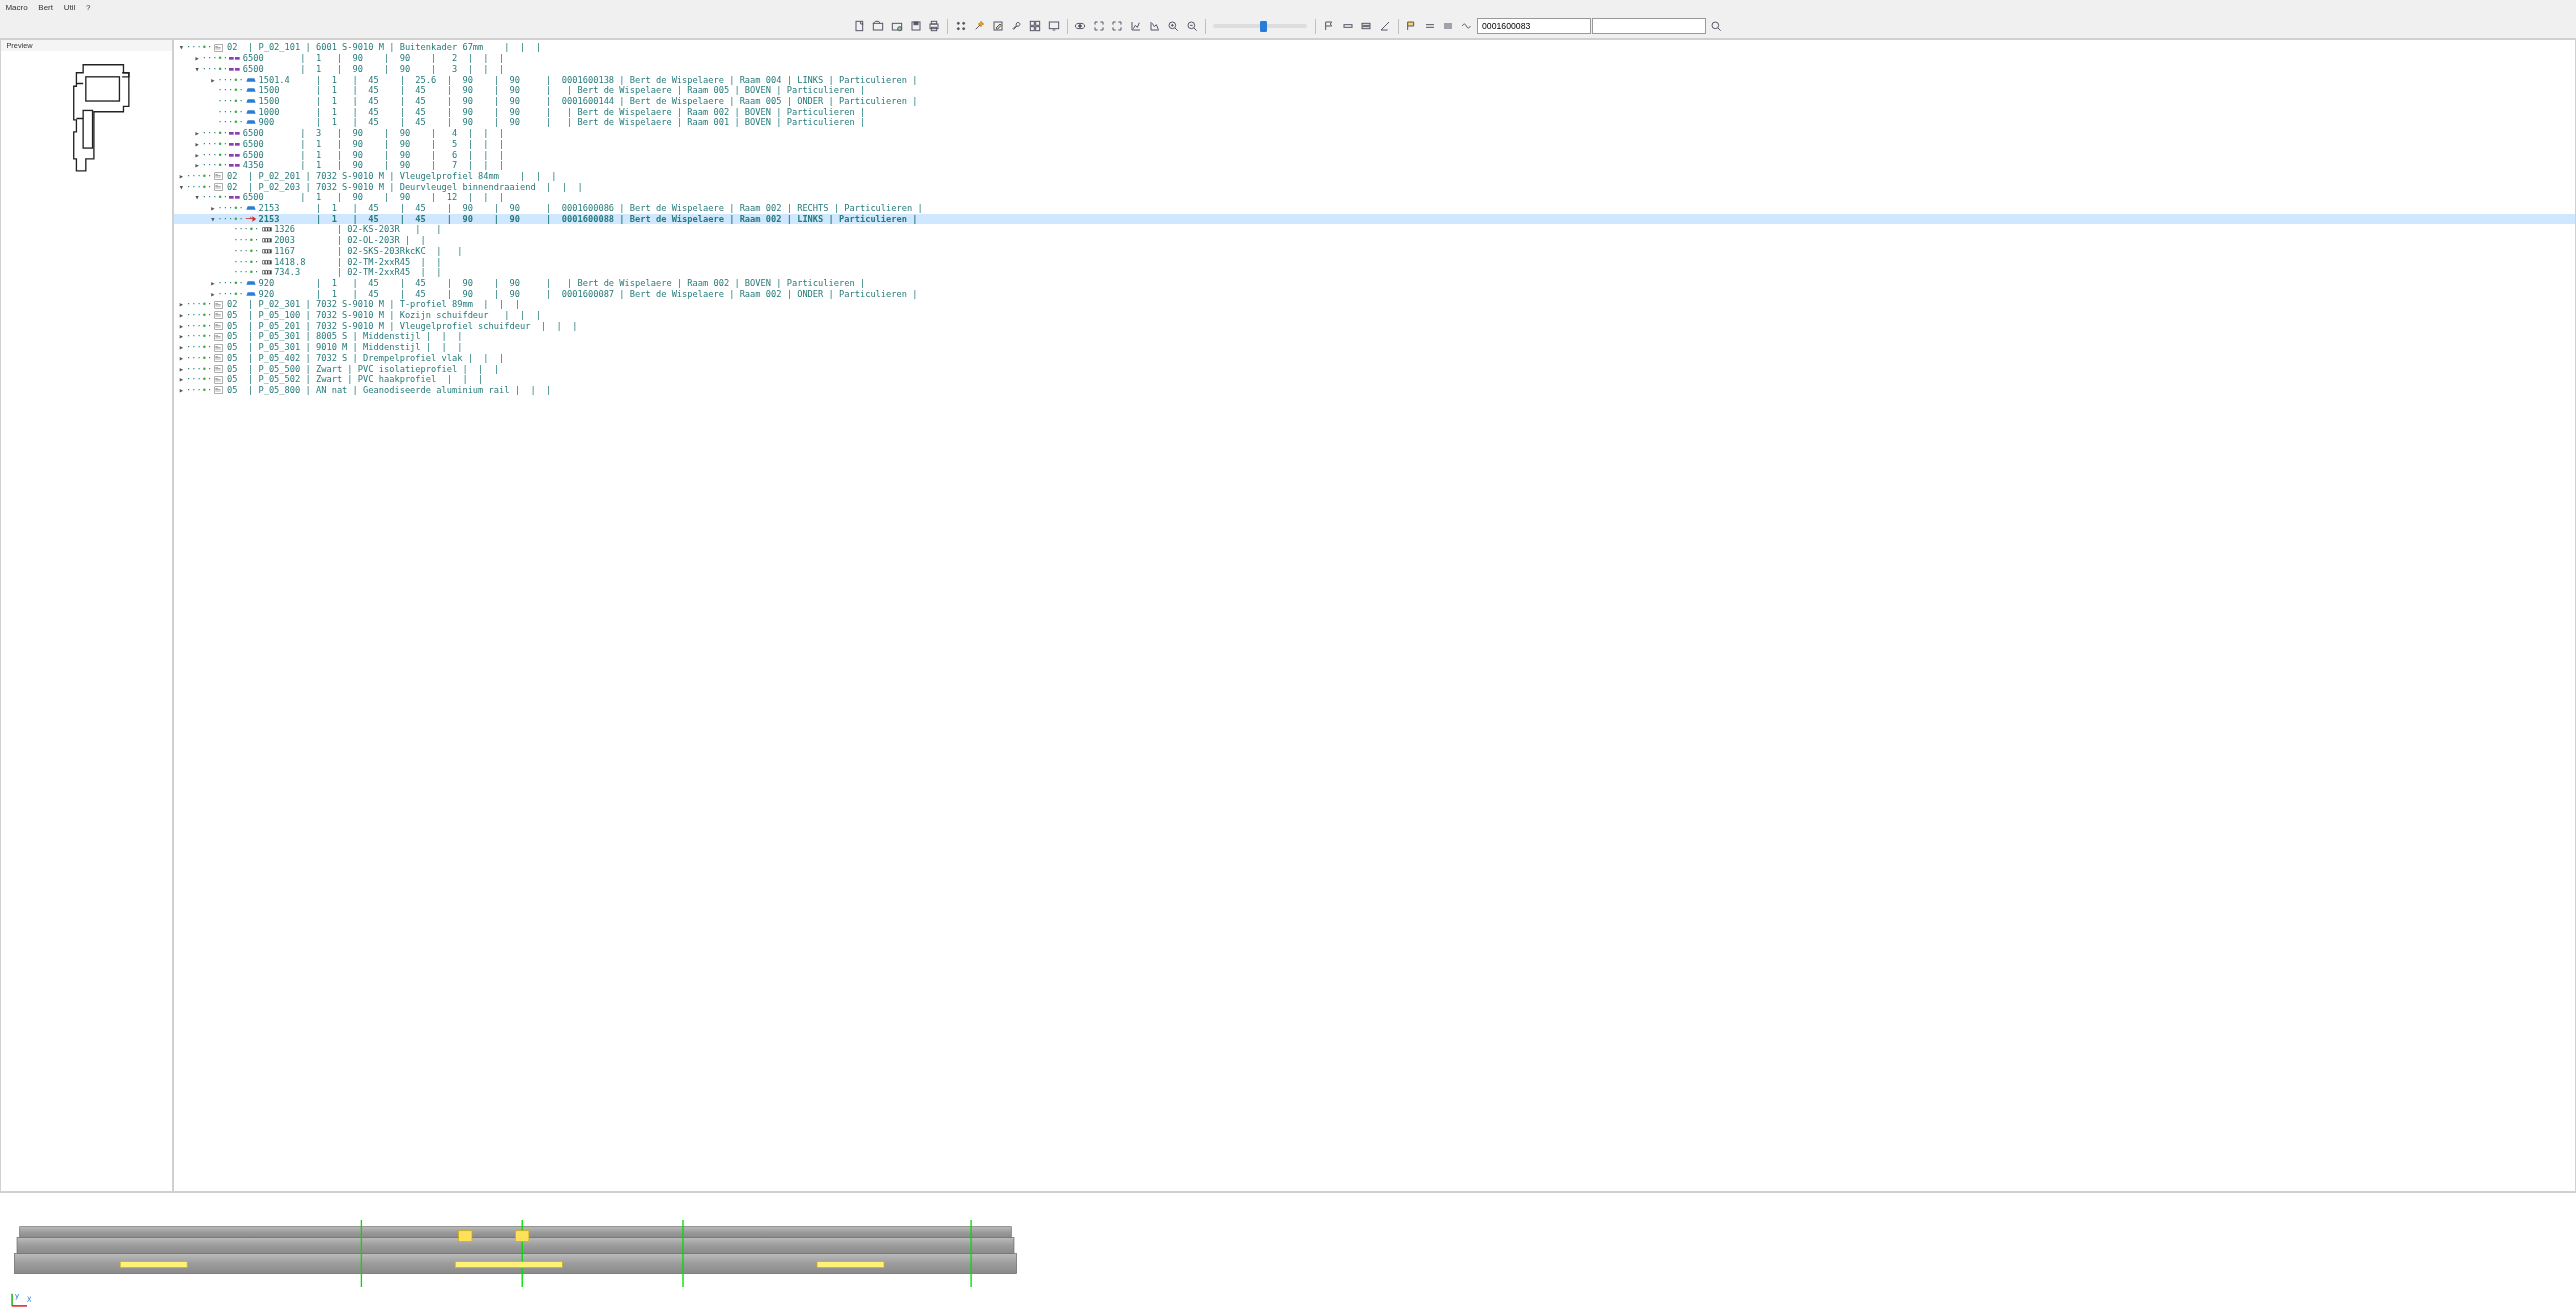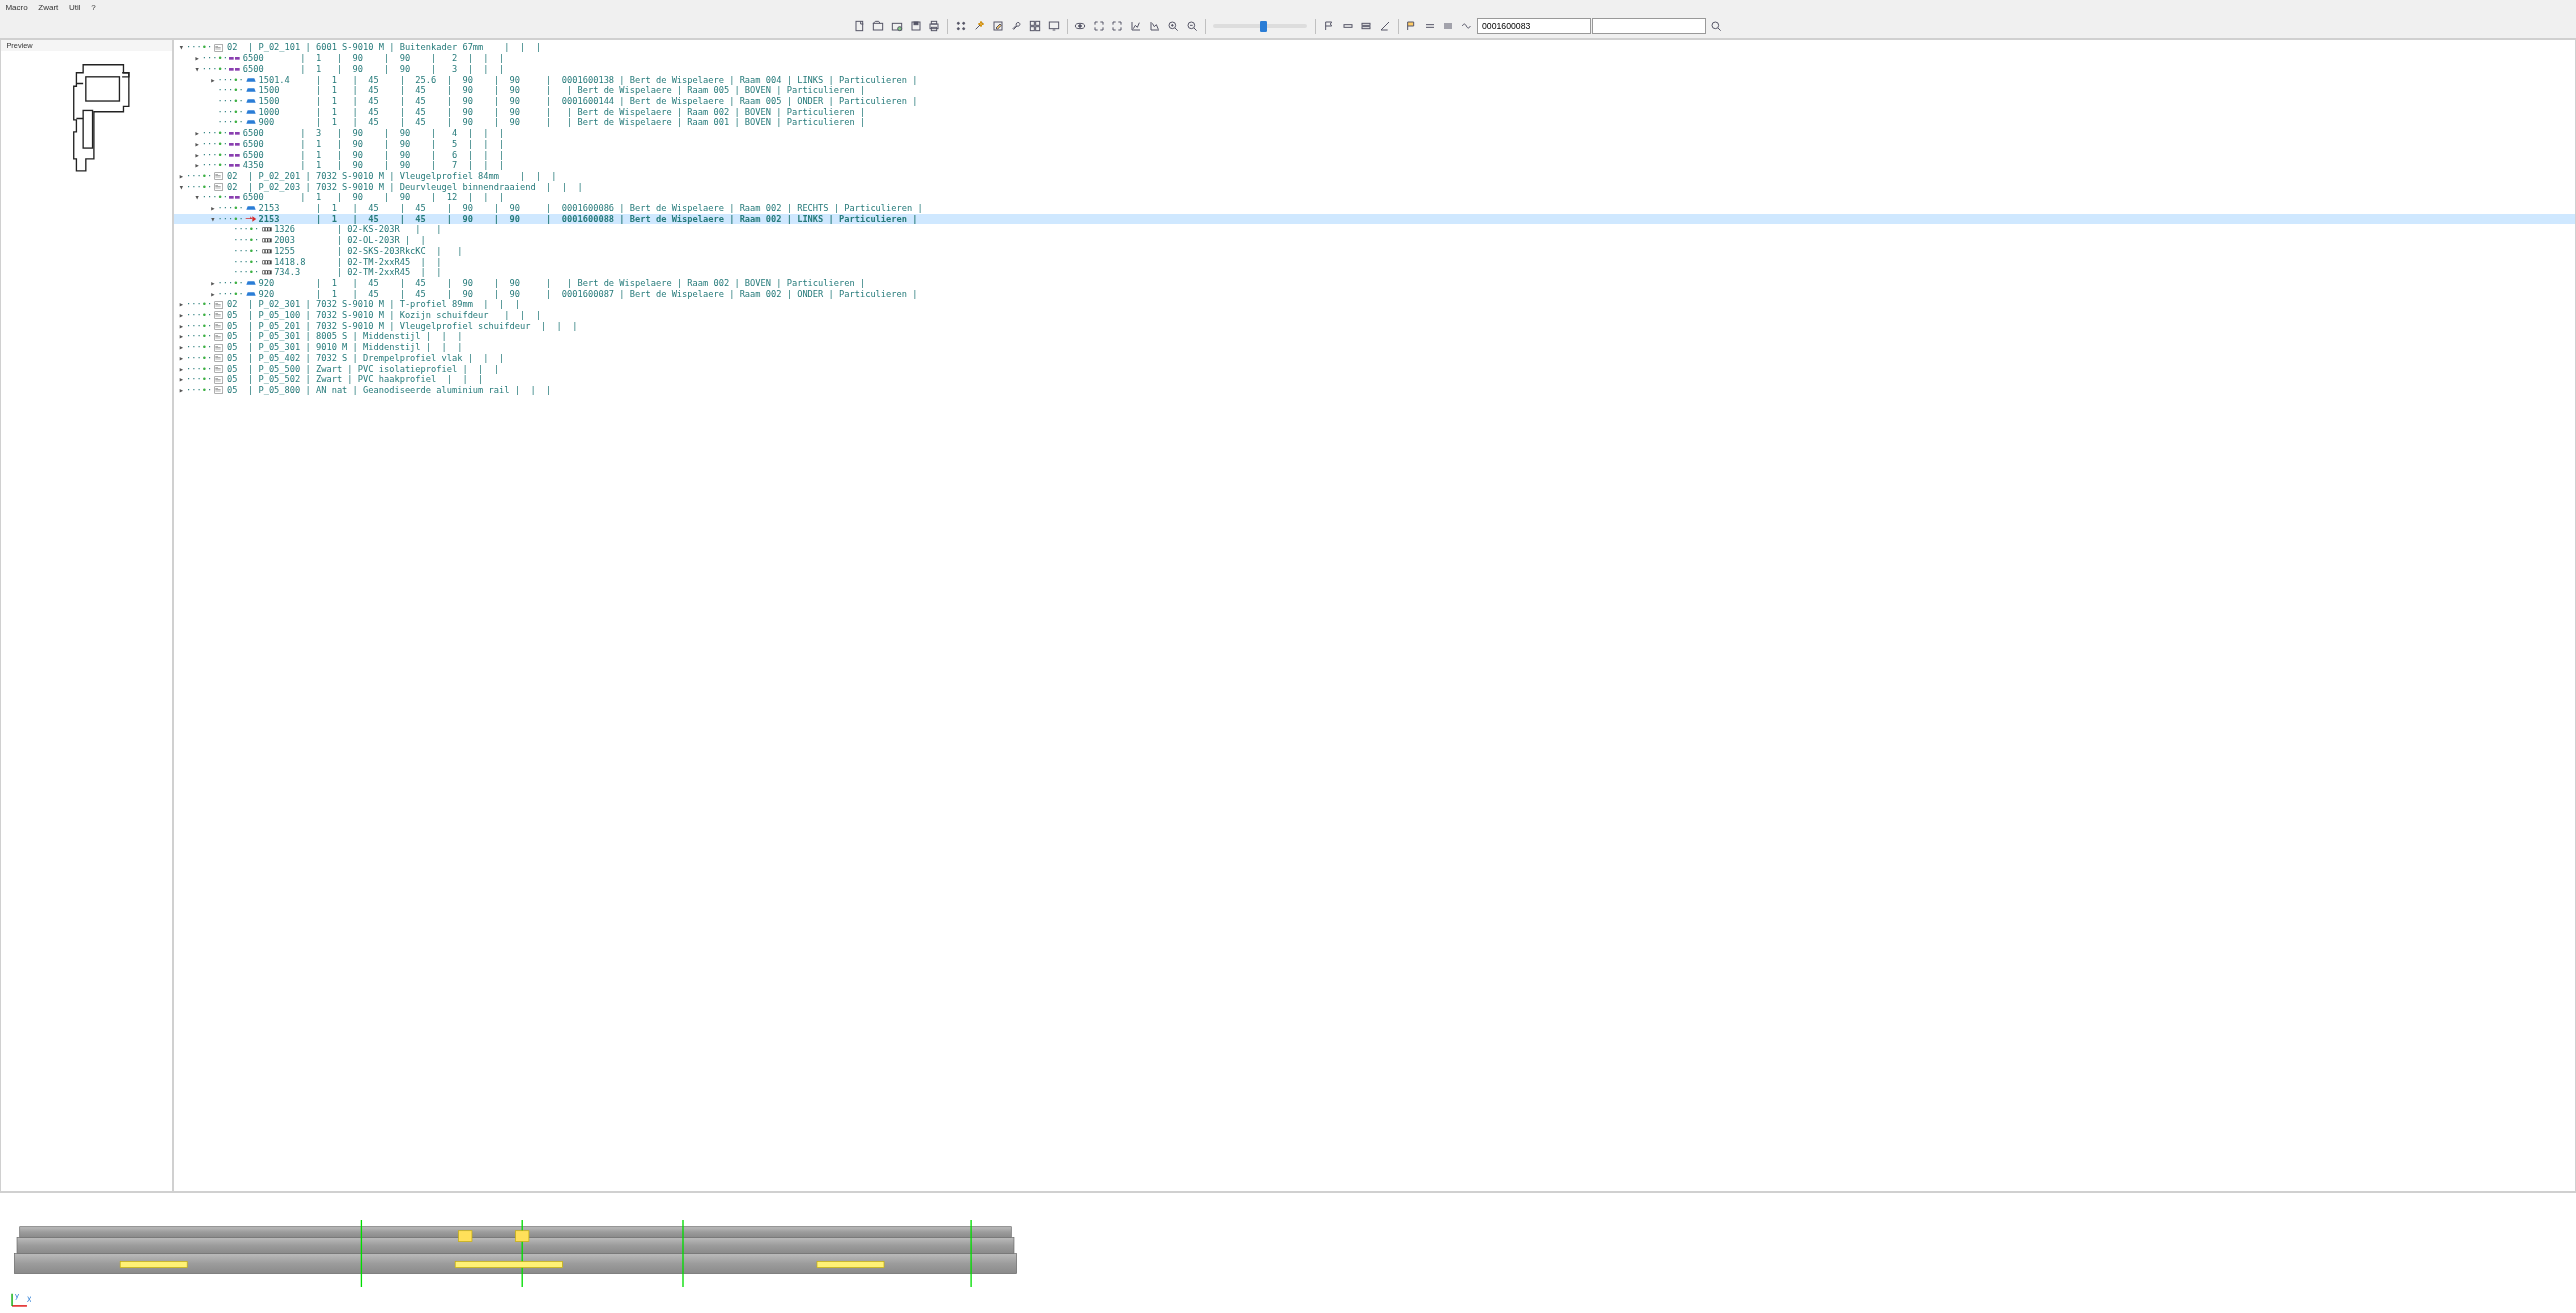--- a/index.html
+++ b/index.html
@@ -26,21 +26,21 @@
 .bottom { height: 121px; background: #fff; border-top: 0.7px solid #d0d0d0; position: relative; }
 .profile3d { position: absolute; left: 13.4px; right: 13.4px; top: 27px; height: 67px; }
 .axis { position: absolute; bottom: 2.7px; left: 8px; font-family: monospace; font-size: 8px; }
 svg { display: block; }
 </style>
 </head>
 <body>
 
 <div class="menubar">
   <span>Macro</span>
-  <span>Zwart</span>
+  <span>Bert</span>
   <span>Util</span>
   <span>?</span>
 </div>
 
 <div class="toolbar" id="toolbar">
     <div class="btn">
       <svg width="12" height="12" viewBox="0 0 18 18" fill="none" stroke="#556" stroke-width="1.5">
         <rect x="3" y="2" width="10" height="14"></rect>
         <path d="M10 2v4h4"></path>
       </svg>
@@ -300,21 +300,21 @@
             <rect x="2" y="2" width="14" height="6" fill="#444"></rect>
             <rect x="3" y="3" width="2" height="4" fill="#fff"></rect>
             <rect x="7" y="3" width="2" height="4" fill="#fff"></rect>
             <rect x="11" y="3" width="2" height="4" fill="#fff"></rect>
           </svg></span><span style="">2003        | 02-OL-203R |  | </span></div>
       <div class="node"><span class="ind">         </span><span class="caret"> </span><span>···<span style="color:#3cb043">•</span>·</span><span class="icon"><svg width="12" height="6.7" viewBox="0 0 18 10">
             <rect x="2" y="2" width="14" height="6" fill="#444"></rect>
             <rect x="3" y="3" width="2" height="4" fill="#fff"></rect>
             <rect x="7" y="3" width="2" height="4" fill="#fff"></rect>
             <rect x="11" y="3" width="2" height="4" fill="#fff"></rect>
-          </svg></span><span style="">1255        | 02-SKS-203RkcKC  |   | </span></div>
+          </svg></span><span style="">1167        | 02-SKS-203RkcKC  |   | </span></div>
       <div class="node"><span class="ind">         </span><span class="caret"> </span><span>···<span style="color:#3cb043">•</span>·</span><span class="icon"><svg width="12" height="6.7" viewBox="0 0 18 10">
             <rect x="2" y="2" width="14" height="6" fill="#444"></rect>
             <rect x="3" y="3" width="2" height="4" fill="#fff"></rect>
             <rect x="7" y="3" width="2" height="4" fill="#fff"></rect>
             <rect x="11" y="3" width="2" height="4" fill="#fff"></rect>
           </svg></span><span style="">1418.8      | 02-TM-2xxR45  |  | </span></div>
       <div class="node"><span class="ind">         </span><span class="caret"> </span><span>···<span style="color:#3cb043">•</span>·</span><span class="icon"><svg width="12" height="6.7" viewBox="0 0 18 10">
             <rect x="2" y="2" width="14" height="6" fill="#444"></rect>
             <rect x="3" y="3" width="2" height="4" fill="#fff"></rect>
             <rect x="7" y="3" width="2" height="4" fill="#fff"></rect>

